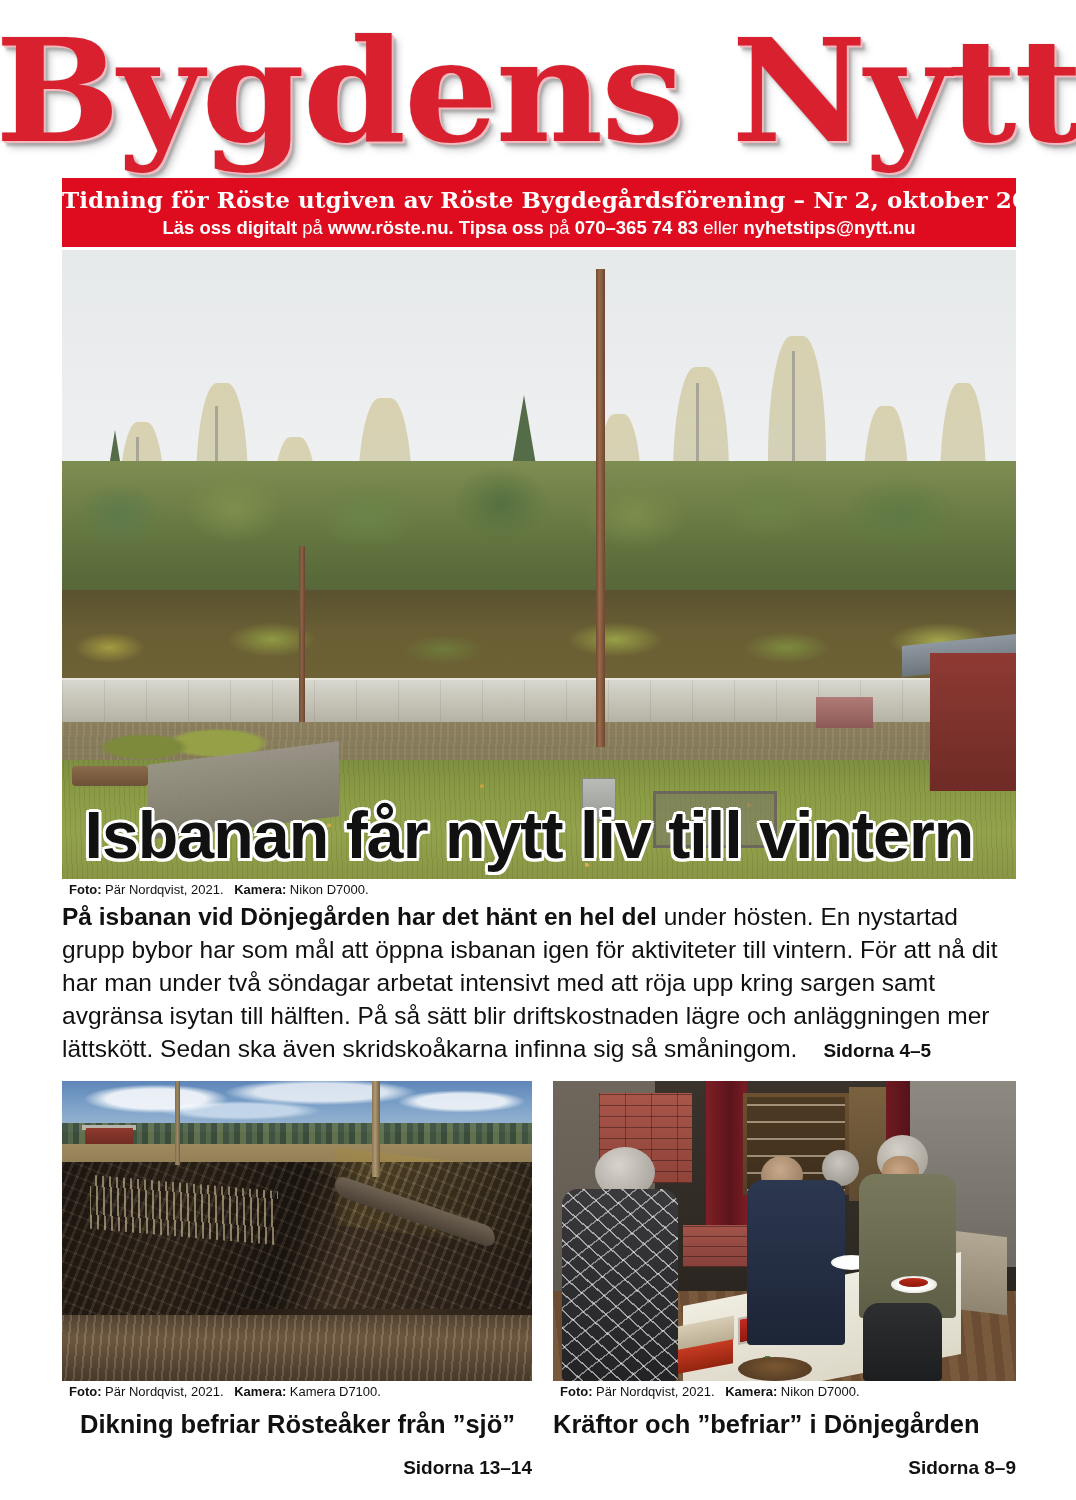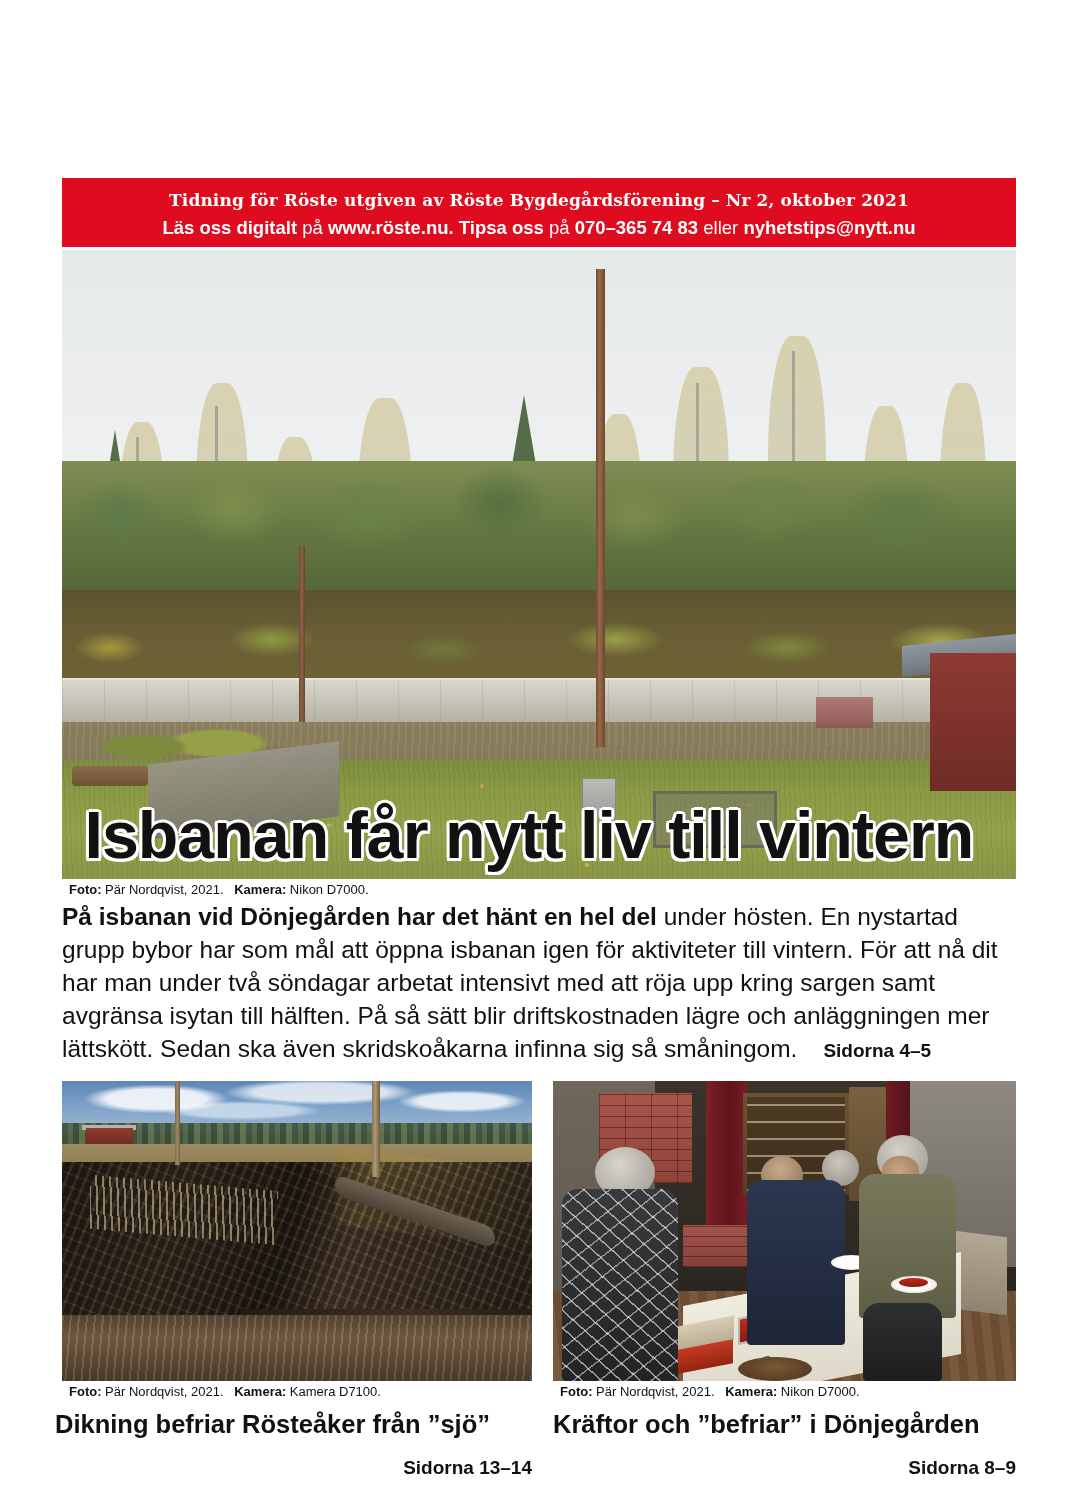--- a/index.html
+++ b/index.html
@@ -37,21 +37,21 @@
   .banner {
     position: absolute; left: 62px; top: 178px; width: 954px; height: 69px;
     background: #de0c1e;
     color: #ffffff;
     text-align: center;
     padding-top: 7px;
   }
   .banner-line1 {
     font-family: "DejaVu Serif", "Liberation Serif", serif;
     font-weight: bold;
-    font-size: 17px;
+    font-size: 23px;
     line-height: 30px;
     white-space: nowrap;
     letter-spacing: 0.1px;
   }
   .banner-line2 {
     font-family: "Liberation Sans", sans-serif;
     font-size: 18.5px;
     line-height: 26px;
     white-space: nowrap;
   }
@@ -516,40 +516,43 @@
 
   .cap-headline {
     position: absolute;
     font-family: "Liberation Sans", sans-serif;
     font-weight: bold;
     font-size: 25.5px;
     line-height: 30px;
     color: #111;
     white-space: nowrap;
   }
-  .cap-bl { left: 55px; top: 1409px; }
+  .cap-bl { left: 80px; top: 1409px; }
   .cap-br { left: 553px; top: 1409px; }
 
   .pageref-bottom {
     position: absolute;
     font-family: "Liberation Sans", sans-serif;
     font-weight: bold;
     font-size: 19px;
     line-height: 22px;
     color: #111;
     white-space: nowrap;
   }
   .pr-bl { left: 62px; top: 1457px; width: 470px; text-align: right; }
   .pr-br { left: 553px; top: 1457px; width: 463px; text-align: right; }
 </style>
 </head>
 <body>
 
 <div class="page">
 
+  <div class="masthead">
+    <div class="masthead-title">Bygdens Nytt</div>
+  </div>
 
   <div class="banner">
     <div class="banner-line1">Tidning för Röste utgiven av Röste Bygdegårdsförening – Nr 2, oktober 2021</div>
     <div class="banner-line2">
       <span class="b">Läs oss digitalt</span><span class="r"> på </span><span class="b">www.röste.nu. Tipsa oss</span><span class="r"> på </span><span class="b">070–365 74 83</span><span class="r"> eller </span><span class="b">nyhetstips@nytt.nu</span>
     </div>
   </div>
 
   <div class="main-photo">
     <div class="sky"></div>

